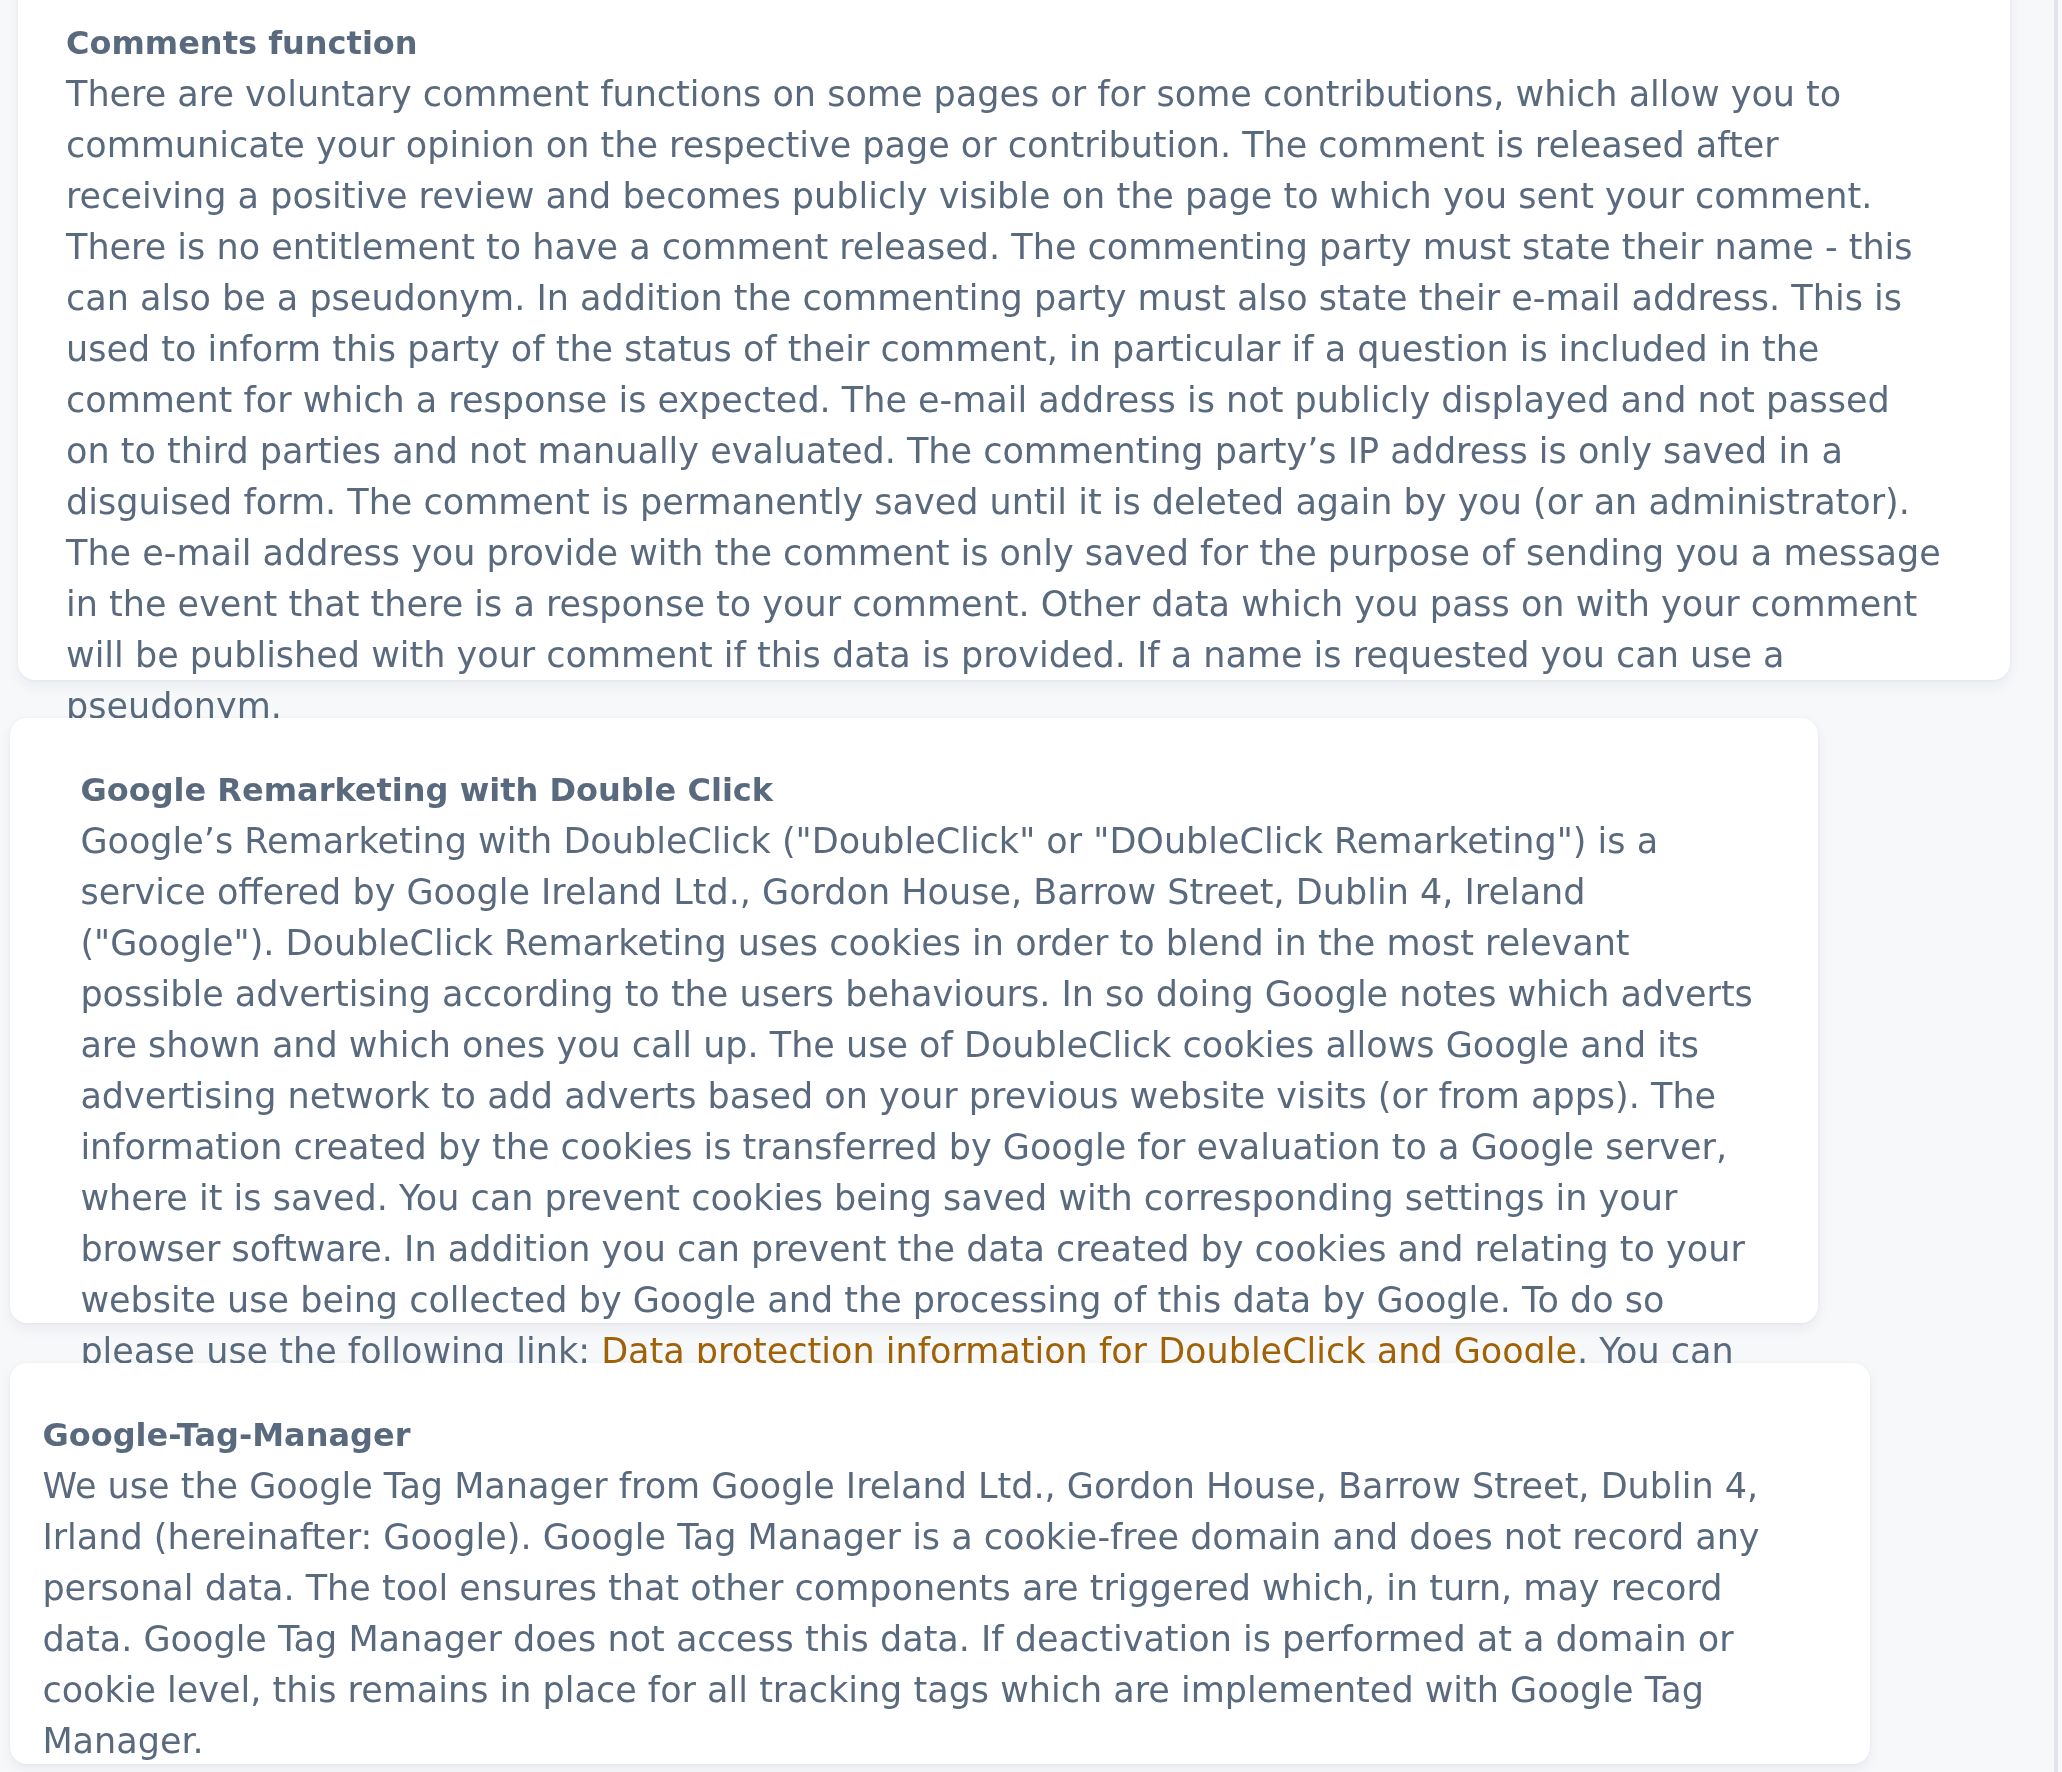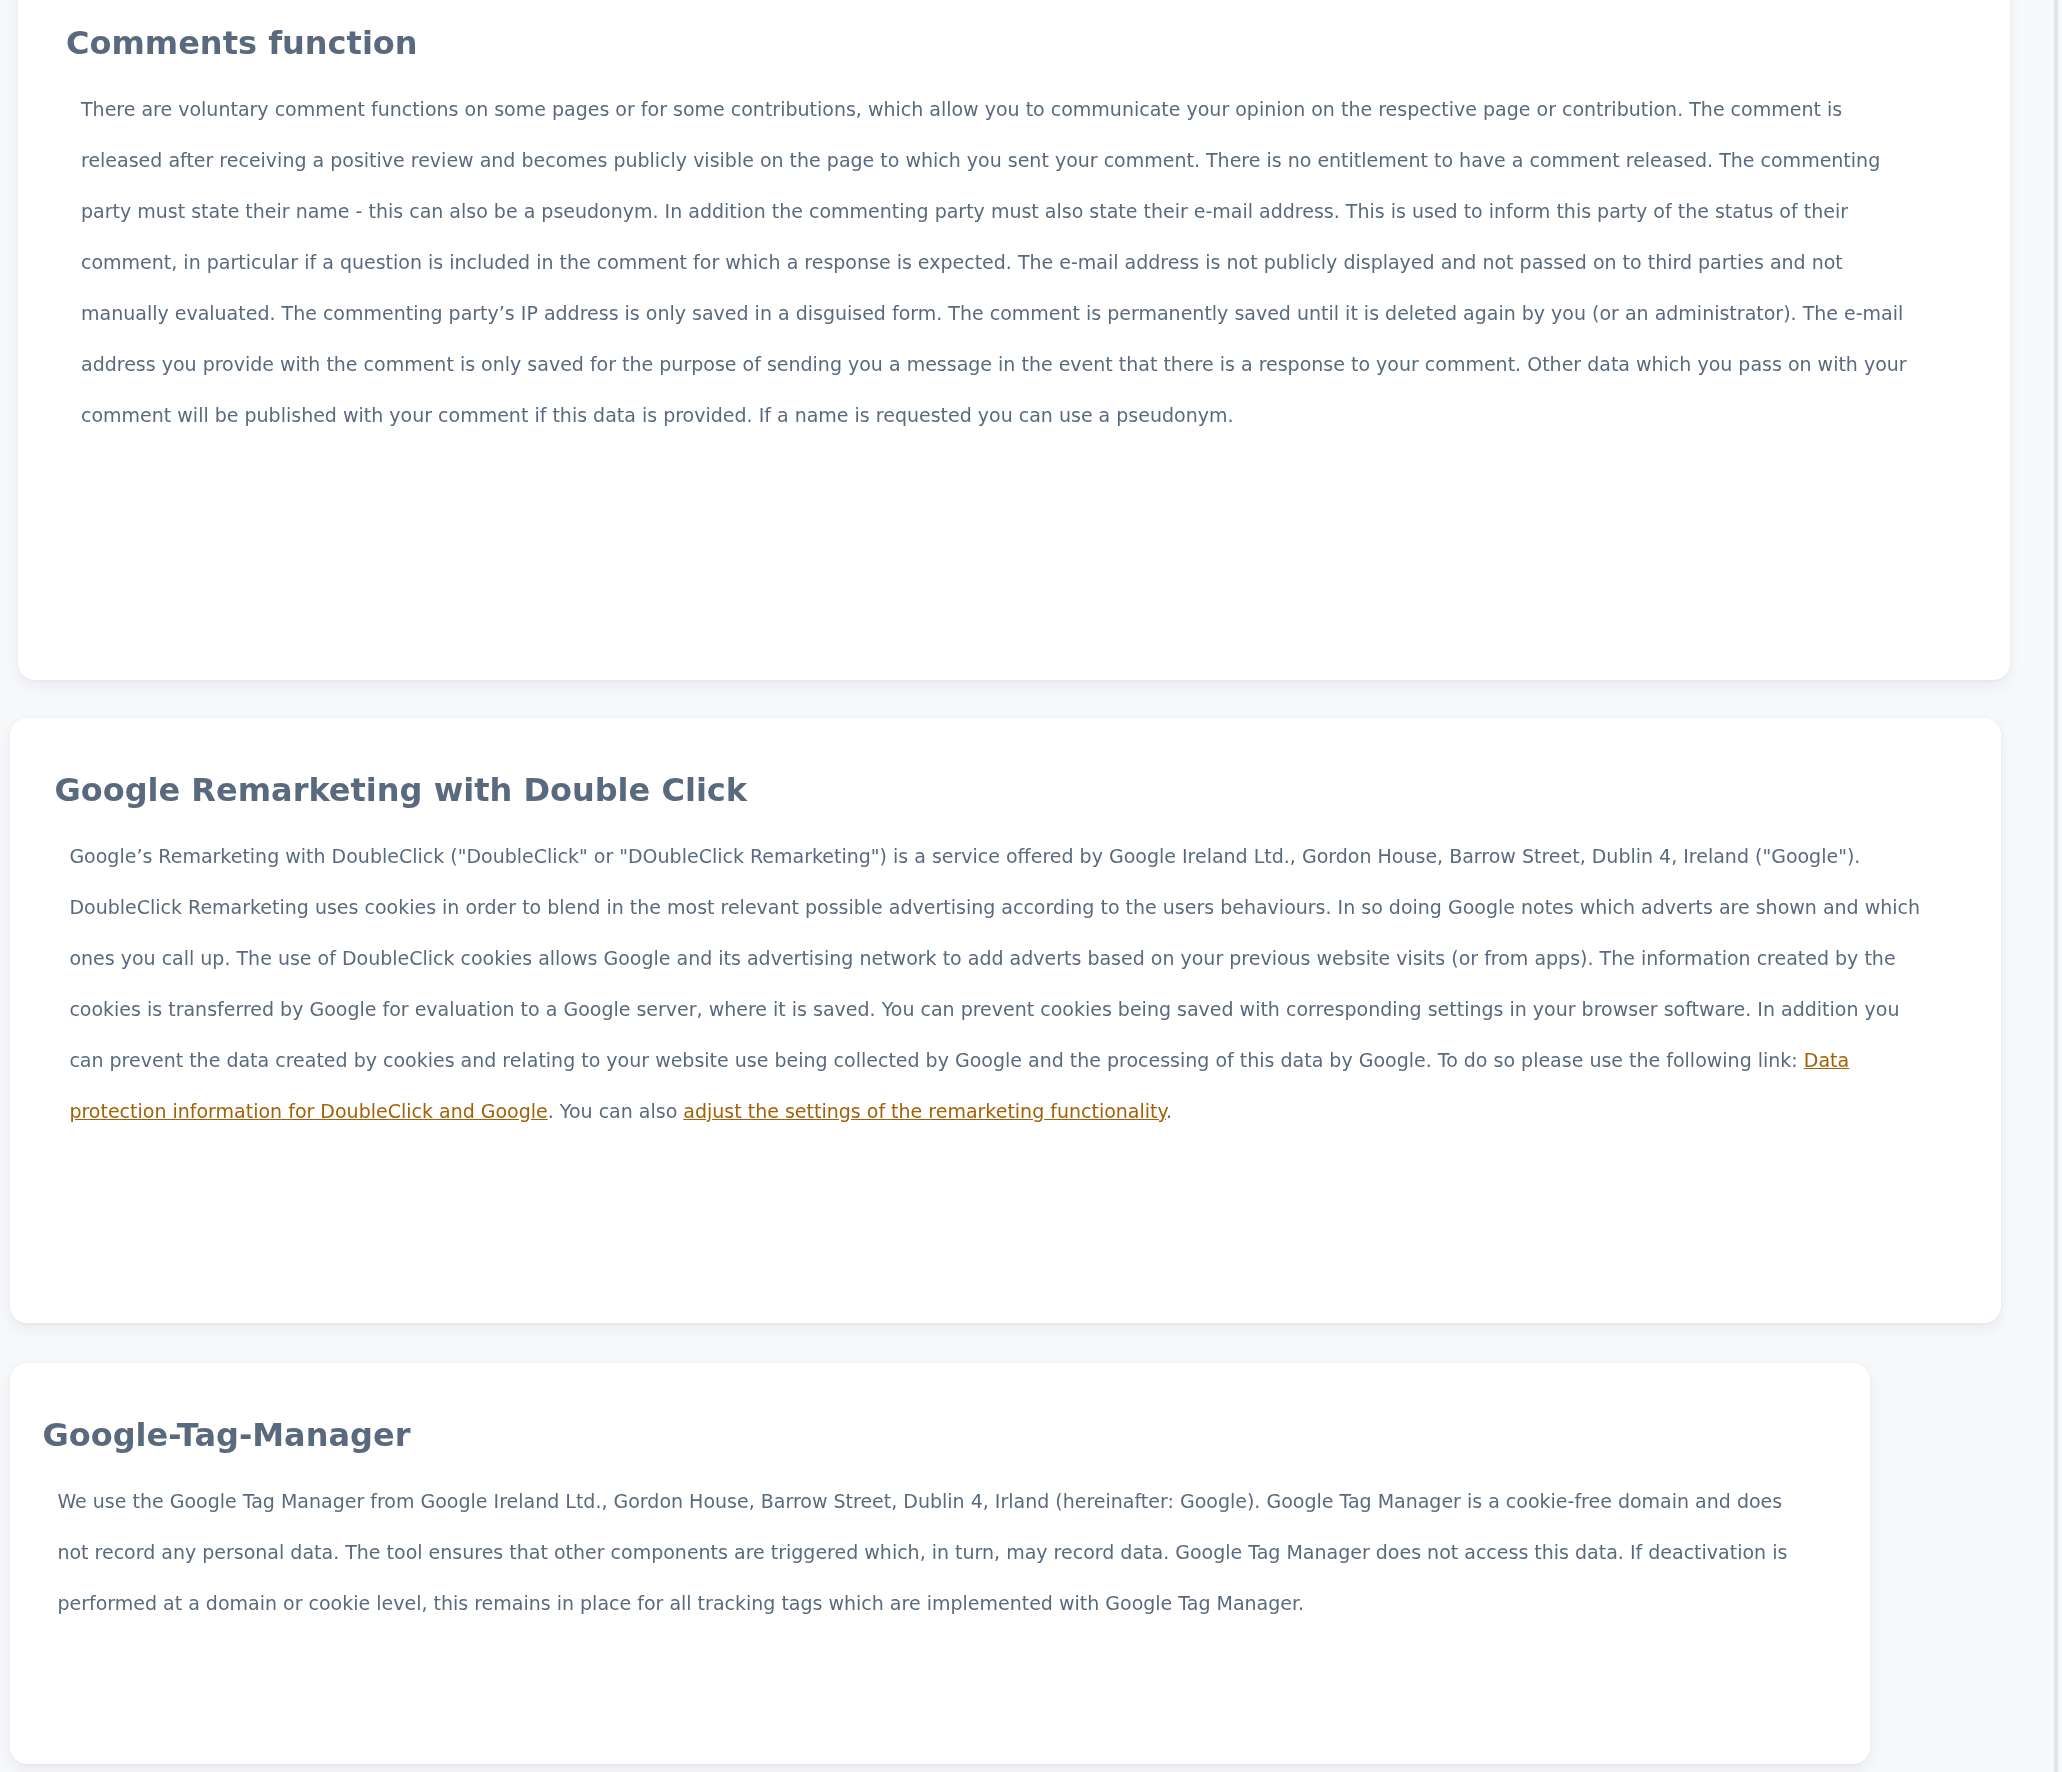--- a/index.html
+++ b/index.html
@@ -23,42 +23,42 @@
     box-sizing: border-box;
   }
   .card h3 {
     margin: 0;
     font-size: 32px;
     font-weight: bold;
     line-height: 51px;
     color: #5a6a7e;
   }
   .card p {
-    margin: 15px;
-    font-size: 19px;
+    margin: 0;
+    font-size: 35px;
     line-height: 51px;
     color: #5a6a7e;
   }
   .card a {
     color: #a16207;
     text-decoration: underline;
   }
   #card-comments {
     left: 18px;
     top: -38px;
     width: 1992px;
     height: 718px;
     padding: 56px 66px 0 48px;
   }
   #card-remarketing {
     left: 10.4px;
     top: 718px;
-    width: 1991px;
+    width: 1808px;
     height: 605px;
-    padding: 47px 56px 0 44px;
+    padding: 47px 56px 0 70px;
   }
   #card-gtm {
     left: 10.4px;
     top: 1363px;
     width: 1860px;
     height: 401px;
     padding: 47px 56px 0 32px;
   }
   .scroll-track {
     position: absolute;

